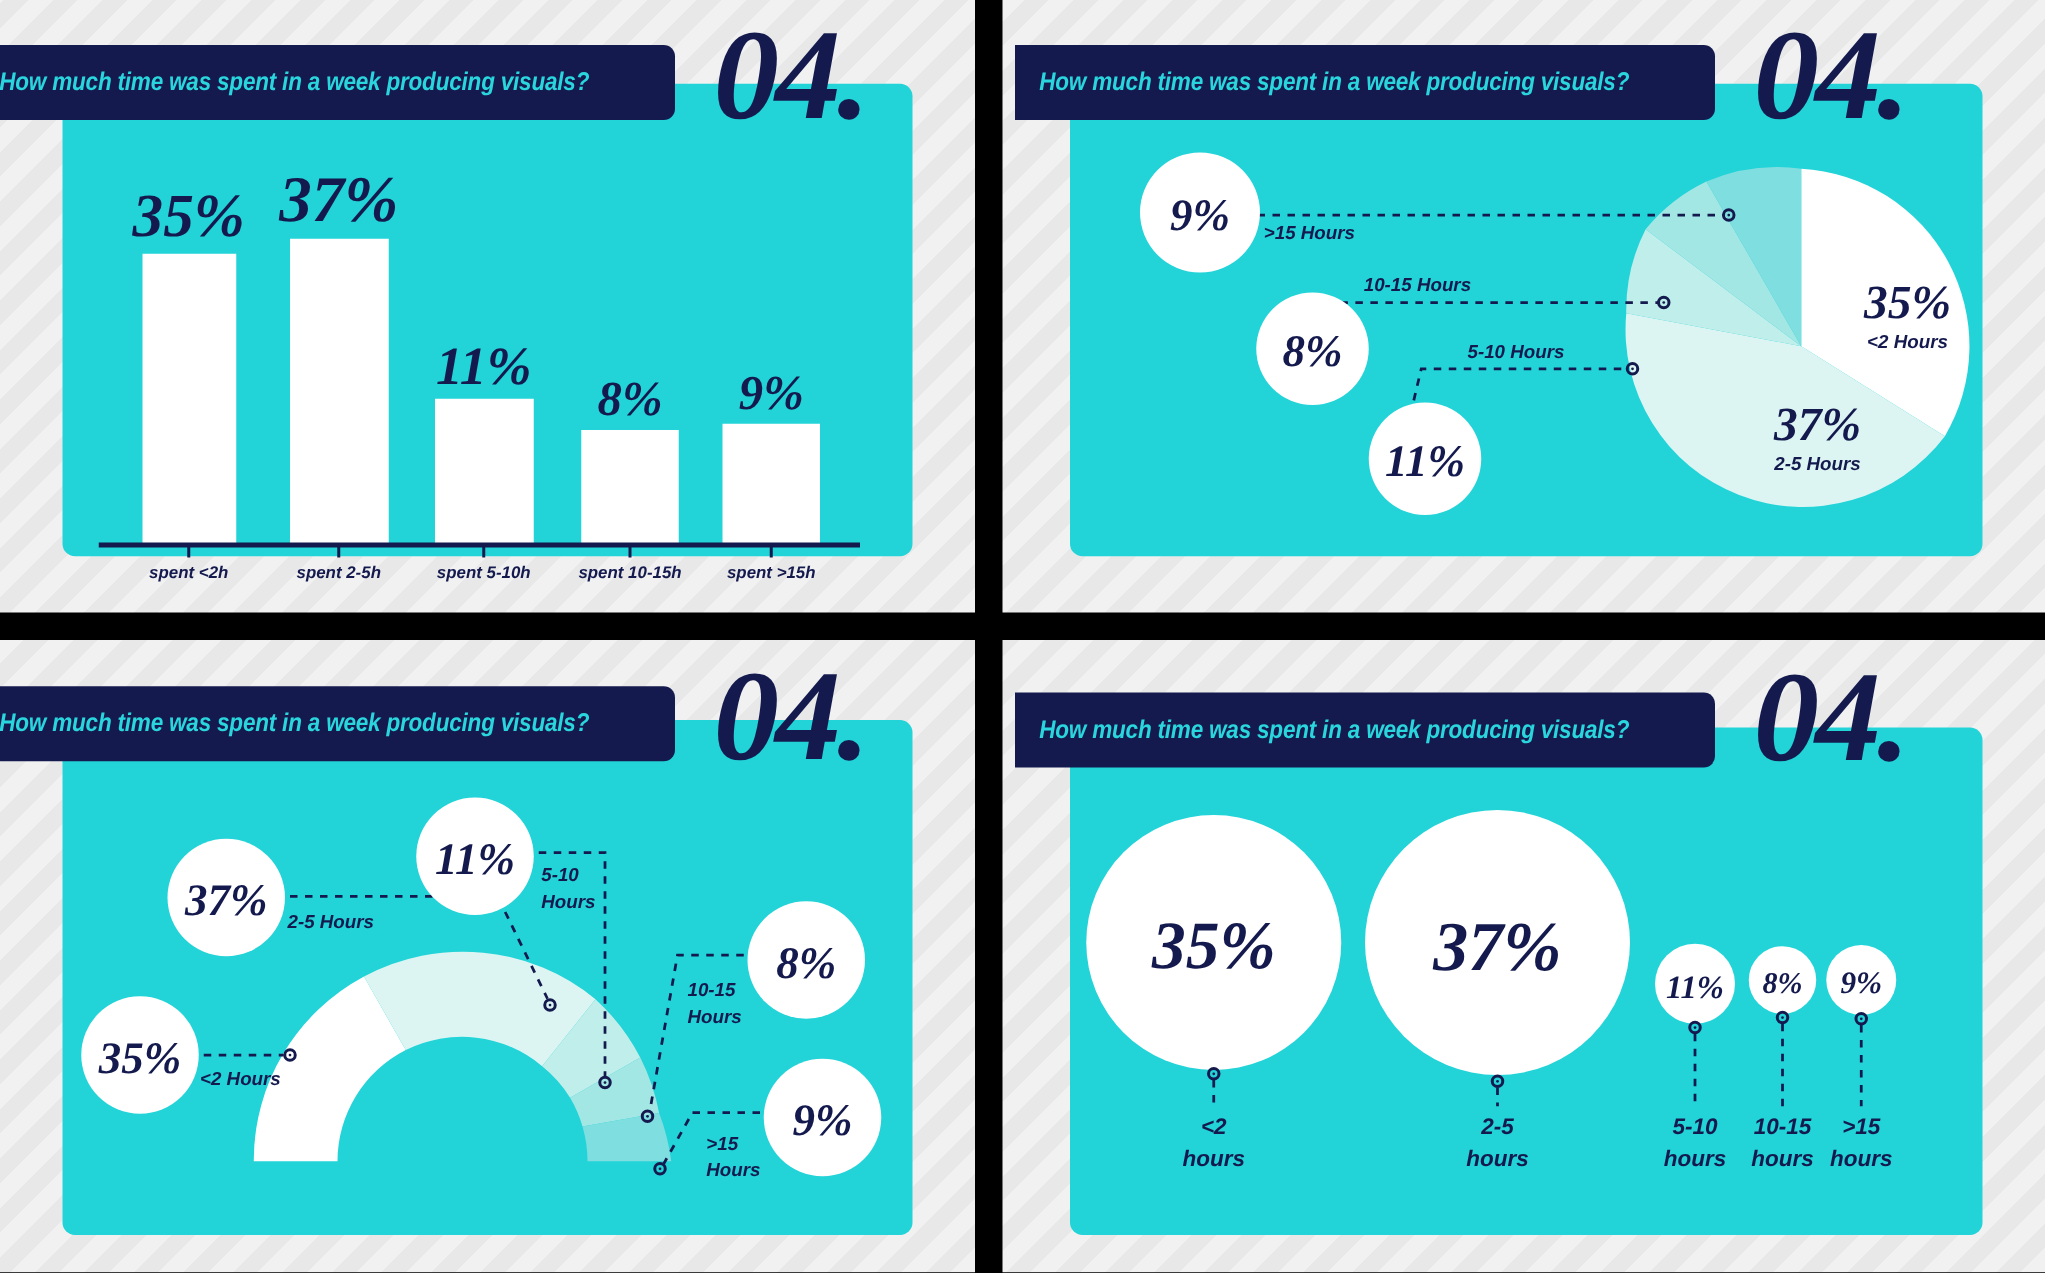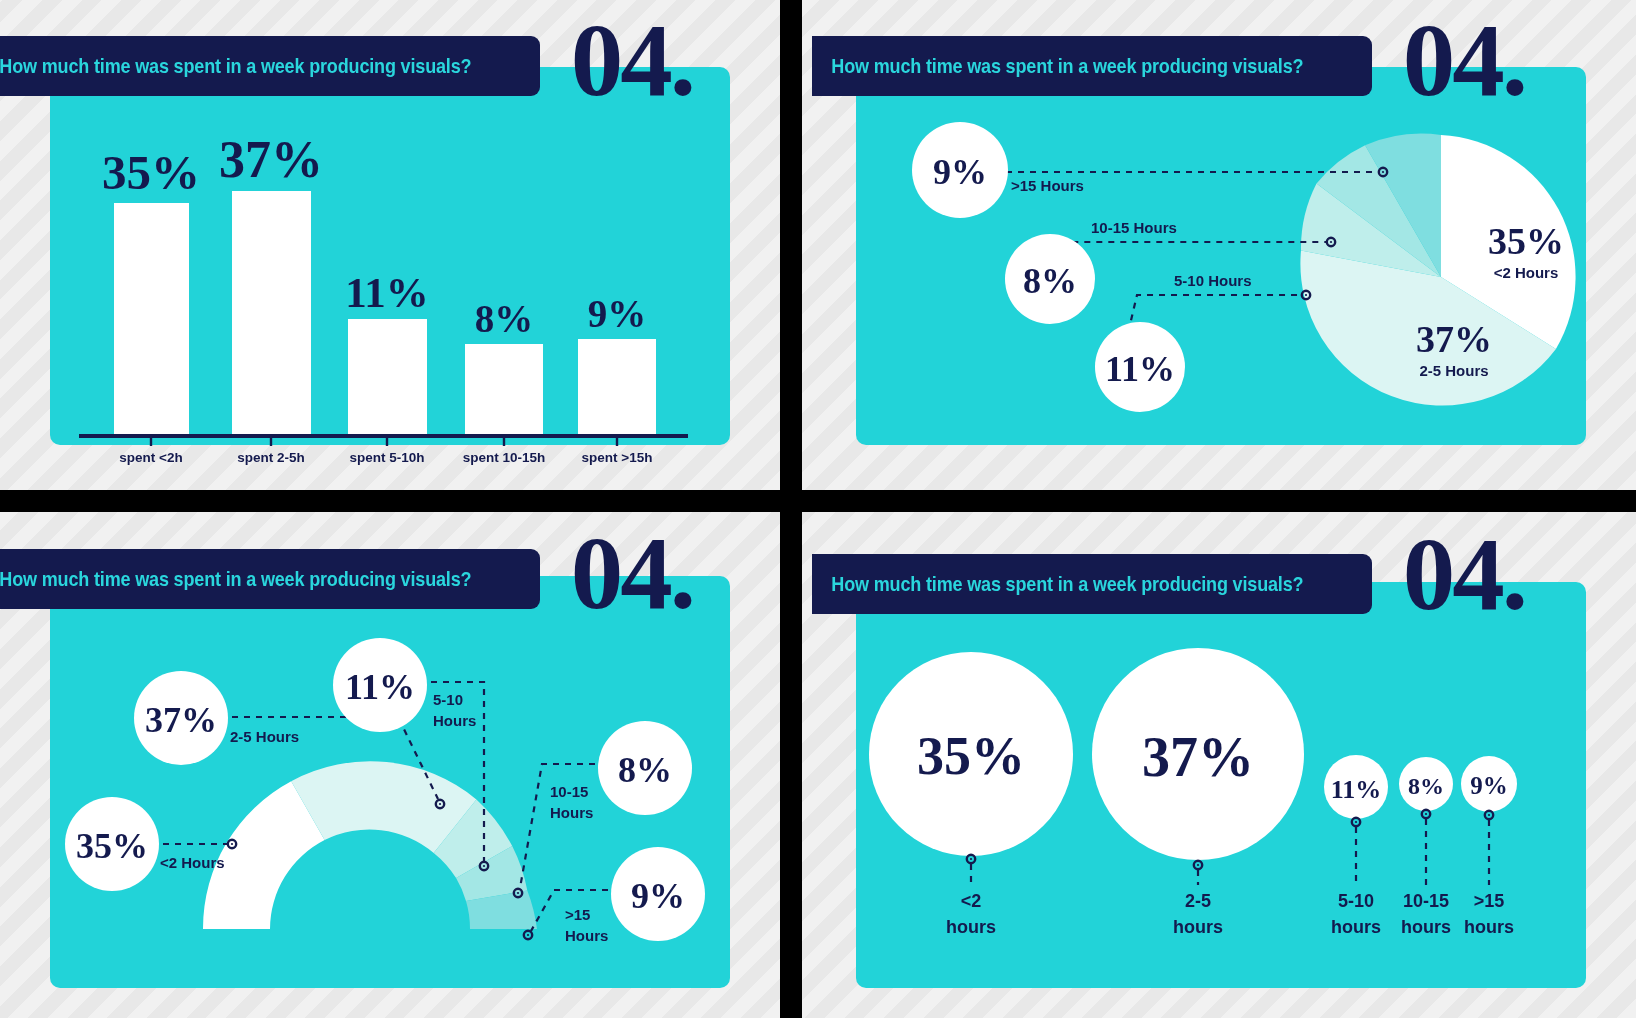--- a/index.html
+++ b/index.html
@@ -20,20 +20,21 @@
   .gutter{background:#000;}
   .panel{
     position:relative;
     overflow:hidden;
     background:
       repeating-linear-gradient(
         -45deg,
         #f1f1f1 0px, #f1f1f1 14px,
         #e8e8e8 14px, #e8e8e8 28px
       );
+    font-style: italic;
   }
   .card{
     position:absolute;
     background:#22d3d8;
     border-radius:10px;
   }
   .titlebar{
     position:absolute;
     background:#141a4e;
     border-top-right-radius:9px;

